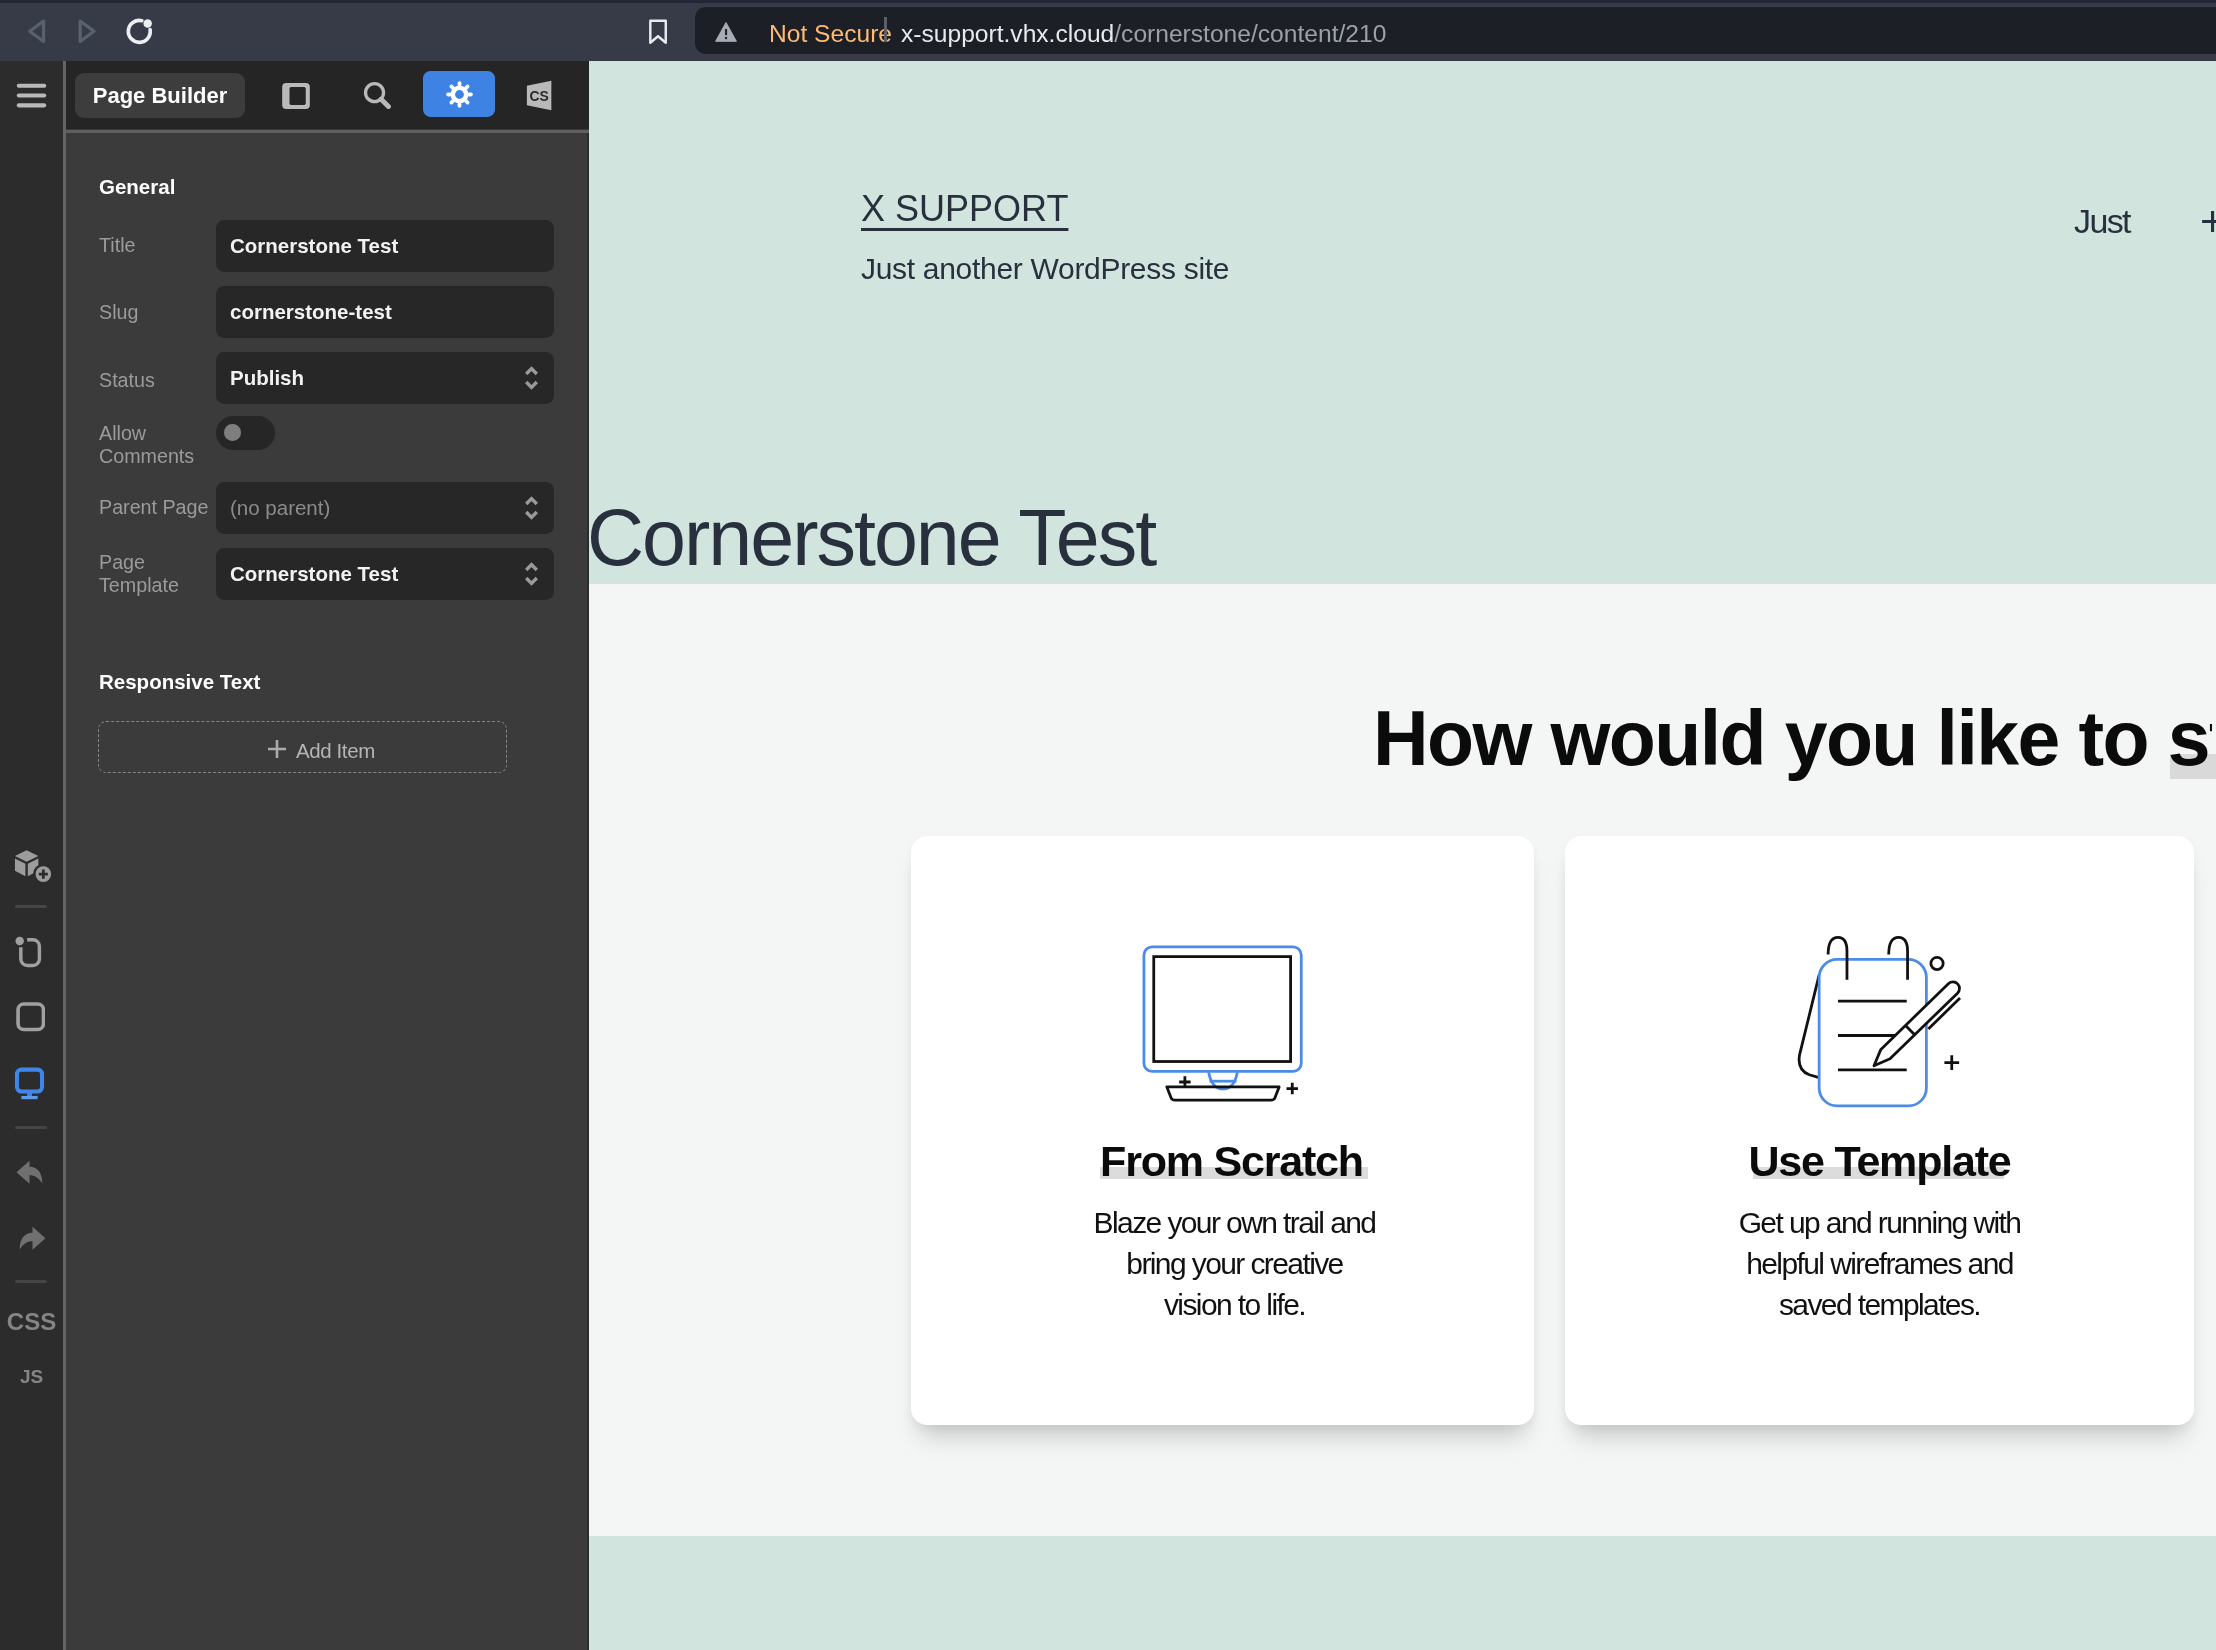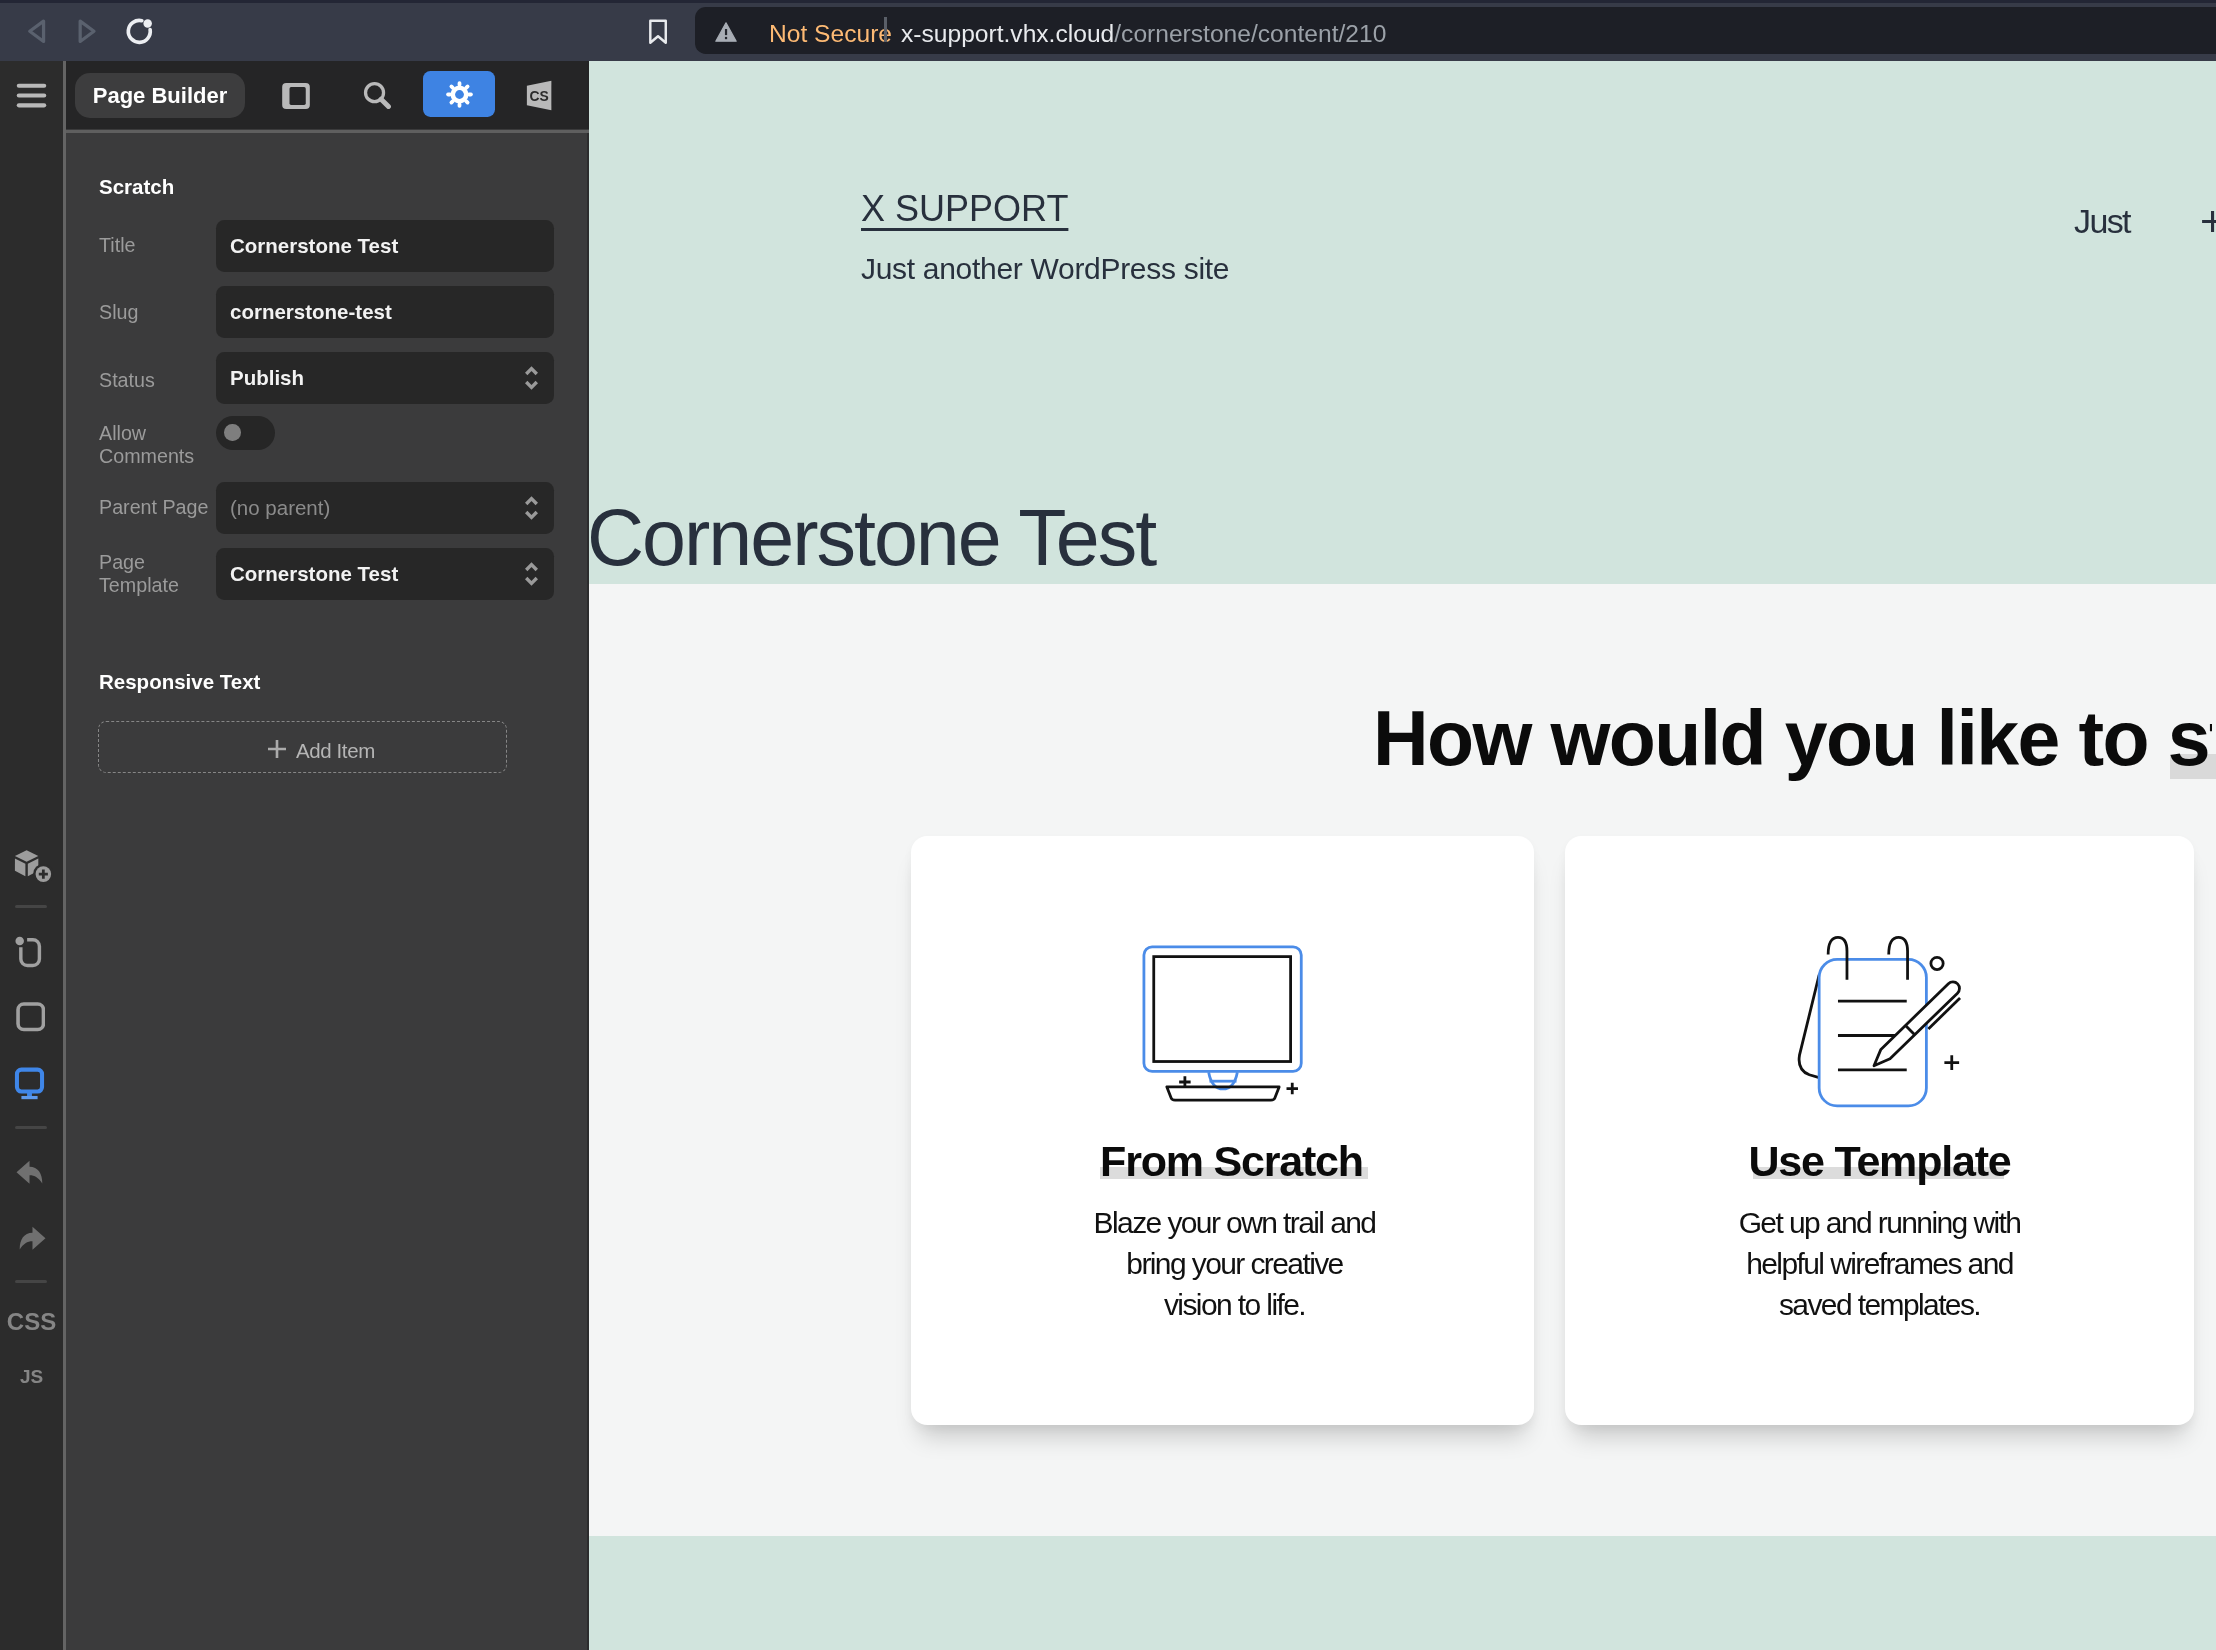--- a/index.html
+++ b/index.html
@@ -19,21 +19,21 @@
   
   #strip { left:0; top:61px; width:63px; height:1589px; background:#2c2c2c; }
   #vdivider { left:63px; top:61px; width:2.5px; height:1589px; background:#646464; }
   .sdiv { left:14.8px; width:32px; height:2.5px; background:#454545; border-radius:1.6px; }
   .slabel { left:0; width:63px; text-align:center; font-weight:bold; color:#858585; }
 
   
   #phead { left:66px; top:61px; width:523px; height:68px; background:#252526; border-right:2.5px solid #232324; }
   #phline { left:66px; top:130px; width:523px; height:2.5px; background:#5f5f5f; }
   #pbody { left:66px; top:132px; width:523px; height:1519px; background:#3b3b3c; border-right:2.5px solid #2c2c2d; }
-  #pbbtn { left:75px; top:73px; width:170px; height:45px; background:#3d3d3e; border-radius:15px; color:#fff; font-weight:bold; font-size:22px; text-align:center; line-height:45px; }
+  #pbbtn { left:75px; top:73px; width:170px; height:45px; background:#3d3d3e; border-radius:9px; color:#fff; font-weight:bold; font-size:22px; text-align:center; line-height:45px; }
   #gearbtn { left:423px; top:71px; width:72px; height:46px; background:#3e83e3; border-radius:7.4px; }
 
   .plabel { color:#9b9b9b; font-size:19.7px; line-height:23px; }
   .pinput { background:#272727; border-radius:8.2px; height:52px; width:338px; left:216px; color:#f2f2f2; font-weight:bold; font-size:20.5px; line-height:52px; padding-left:14px; }
   .phead2 { color:#fff; font-weight:bold; font-size:20.5px; left:99px; }
   .gray { color:#8b8b8b; font-weight:normal; }
   .chev { position:absolute; right:16.4px; top:0; height:52px; width:13px; }
 
   
   #content { left:589px; top:61px; width:1628px; height:1589px; background:#d1e4dd; }
@@ -109,21 +109,21 @@
   <rect x="14.2" y="0.2" width="4.6" height="7" rx="2.2" transform="rotate(270,16.5,16.5)"></rect>
   <rect x="14.2" y="0.2" width="4.6" height="7" rx="2.2" transform="rotate(315,16.5,16.5)"></rect>
   </g>
   <circle cx="16.5" cy="16.5" r="5.4" fill="#3e83e3"></circle>
 </svg>
 <svg class="abs" style="left:526px;top:80px" width="29.5" height="31" viewBox="0 0 36 38">
   <path d="M1 7 L31 1 L31 37 L1 31 Z" fill="#b9b9b9"></path>
   <text x="16" y="26" font-size="17" font-weight="bold" fill="#2b2b2b" text-anchor="middle" font-family="Liberation Sans, sans-serif">CS</text>
 </svg>
 
-<div class="abs phead2" style="top:175px">Scratch</div>
+<div class="abs phead2" style="top:175px">General</div>
 
 <div class="abs plabel" style="left:99px;top:234px">Title</div>
 <div class="abs pinput" style="top:220px">Cornerstone Test</div>
 
 <div class="abs plabel" style="left:99px;top:301px">Slug</div>
 <div class="abs pinput" style="top:286px">cornerstone-test</div>
 
 <div class="abs plabel" style="left:99px;top:369px">Status</div>
 <div class="abs pinput" style="top:352px">Publish
   <svg class="chev" viewBox="0 0 16 63">

